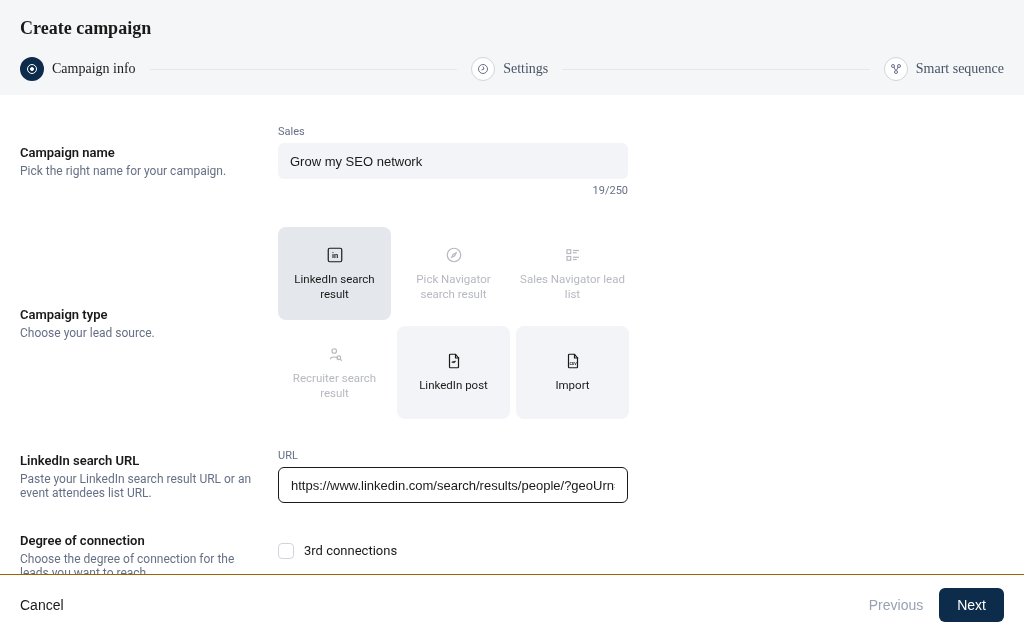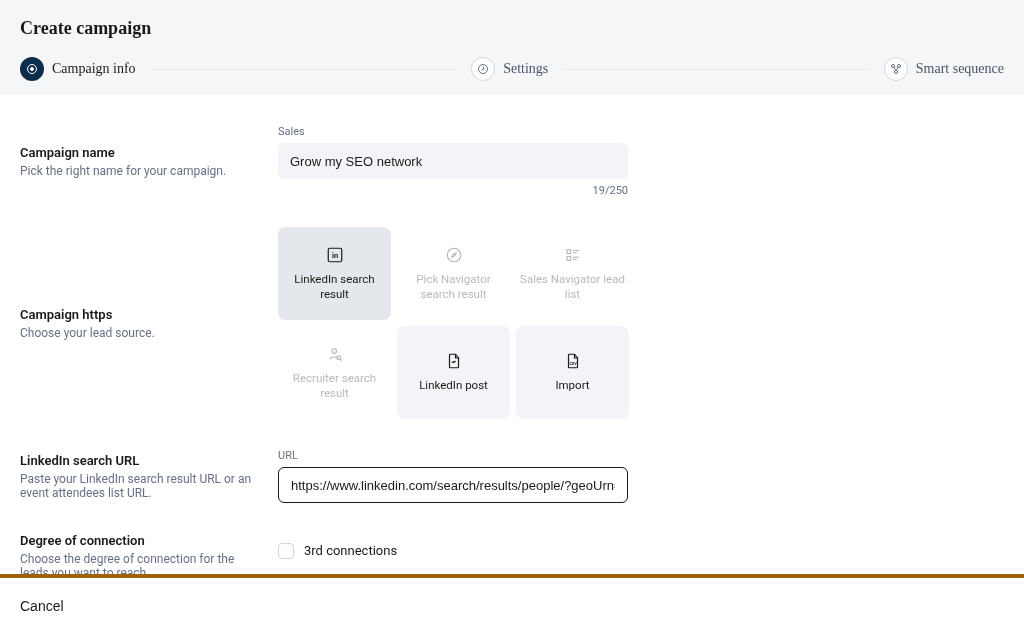--- a/index.html
+++ b/index.html
@@ -195,21 +195,21 @@
       font-size: 13px;
       color: #1a1a1a;
     }
 
     .footer {
       position: absolute;
       bottom: 0;
       left: 0;
       right: 0;
       height: 60px;
-      border-top: 4px solid #a16207;
+      border-top: 1px solid #a16207;
       background: #fff;
       display: flex;
       align-items: center;
       justify-content: space-between;
       padding: 0 20px;
     }
     .footer-left, .footer-right {
       display: flex;
       align-items: center;
       gap: 16px;
@@ -284,21 +284,21 @@
     </div>
     <div class="row-right">
       <label class="input-label">Sales</label>
       <input class="text-input" type="text" value="Grow my SEO network" style="">
       <div class="counter">19/250</div>
     </div>
   </div>
 
   <div class="row">
     <div class="row-left">
-      <div class="section-title">Campaign https</div>
+      <div class="section-title">Campaign type</div>
       <div class="section-desc">Choose your lead source.</div>
     </div>
     <div class="row-right">
       <div class="type-grid">
         <div class="type-card selected">
           <div class="icon">
             <svg width="18" height="18" viewBox="0 0 24 24" fill="none" stroke="currentColor" stroke-width="1.6">
                 <rect x="3" y="3" width="18" height="18" rx="2"></rect>
                 <text x="12" y="16" text-anchor="middle" font-size="10" fill="currentColor" stroke="none" font-weight="bold">in</text>
               </svg>
@@ -384,13 +384,17 @@
         <span class="checkbox-label">3rd connections</span>
       </div>
     </div>
   </div>
 </div>
 
 <div class="footer">
   <div class="footer-left">
     <button class="btn-text">Cancel</button>
   </div>
+  <div class="footer-right">
+    <button class="btn-text muted">Previous</button>
+    <button class="btn-primary">Next</button>
+  </div>
 </div>
 
 </body></html>

